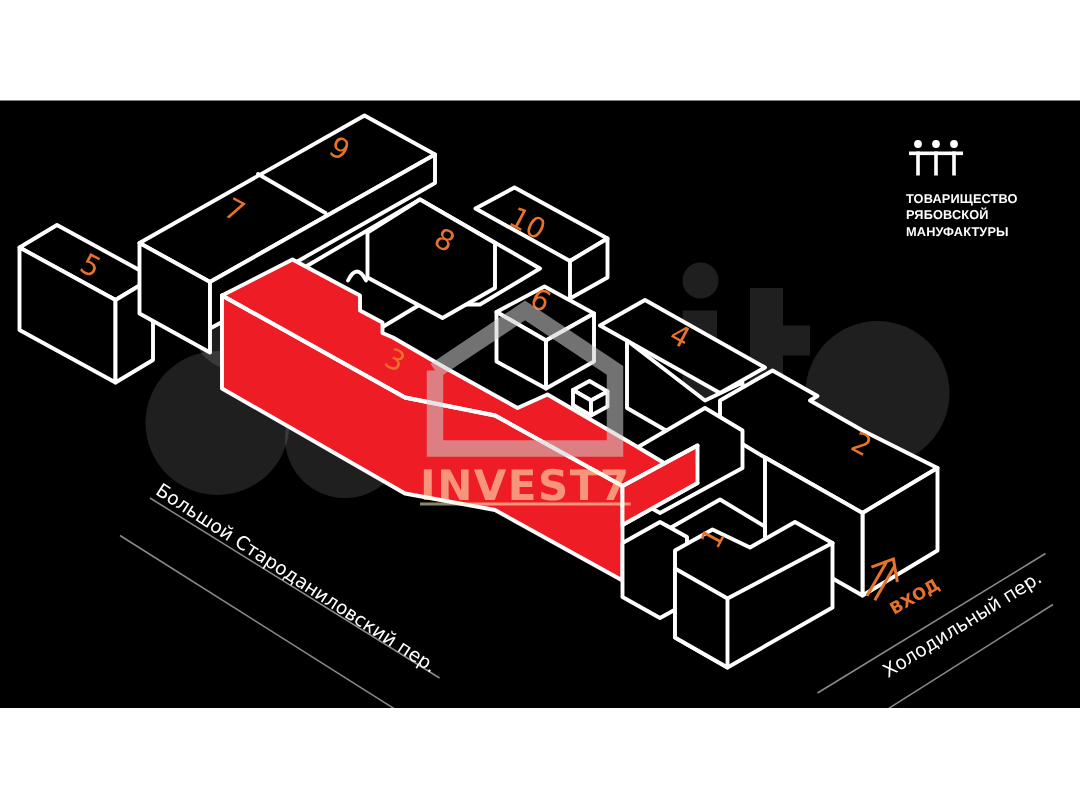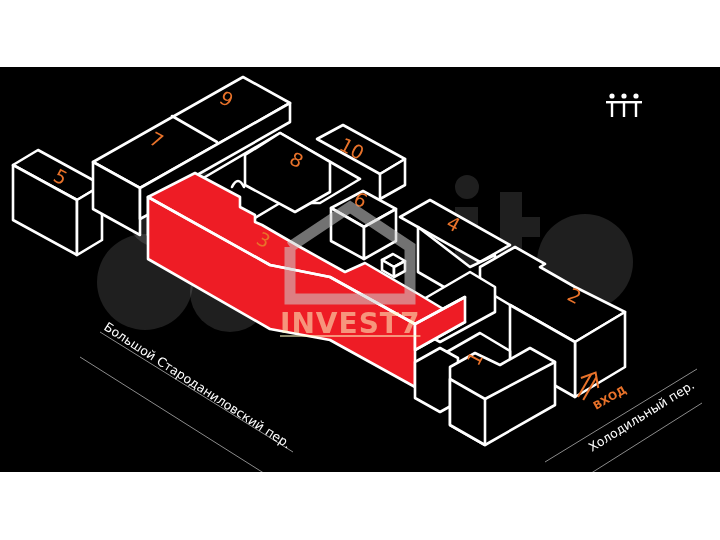--- a/index.html
+++ b/index.html
@@ -143,14 +143,19 @@
   <div class="logo-box">
     <svg class="logo-mark" viewBox="0 0 40 26">
       <circle cx="8" cy="3" r="2.6" fill="#fff"></circle>
       <circle cx="20" cy="3" r="2.6" fill="#fff"></circle>
       <circle cx="32" cy="3" r="2.6" fill="#fff"></circle>
       <rect x="2" y="8" width="36" height="2.4" fill="#fff"></rect>
       <rect x="6.8" y="8" width="2.4" height="16" fill="#fff"></rect>
       <rect x="18.8" y="8" width="2.4" height="16" fill="#fff"></rect>
       <rect x="30.8" y="8" width="2.4" height="16" fill="#fff"></rect>
     </svg>
+    <div class="logo-text">
+      <div>ТОВАРИЩЕСТВО</div>
+      <div>РЯБОВСКОЙ</div>
+      <div>МАНУФАКТУРЫ</div>
+    </div>
   </div>
 </div>
 
 </body></html>

